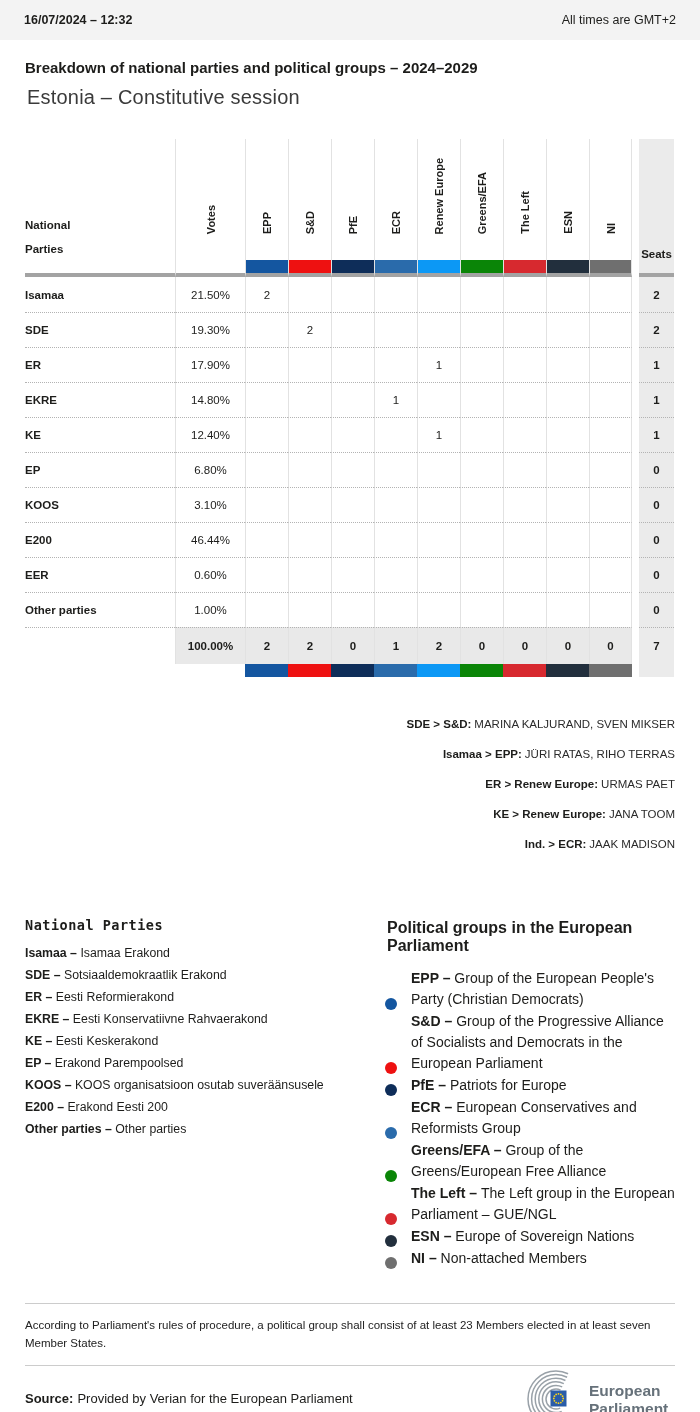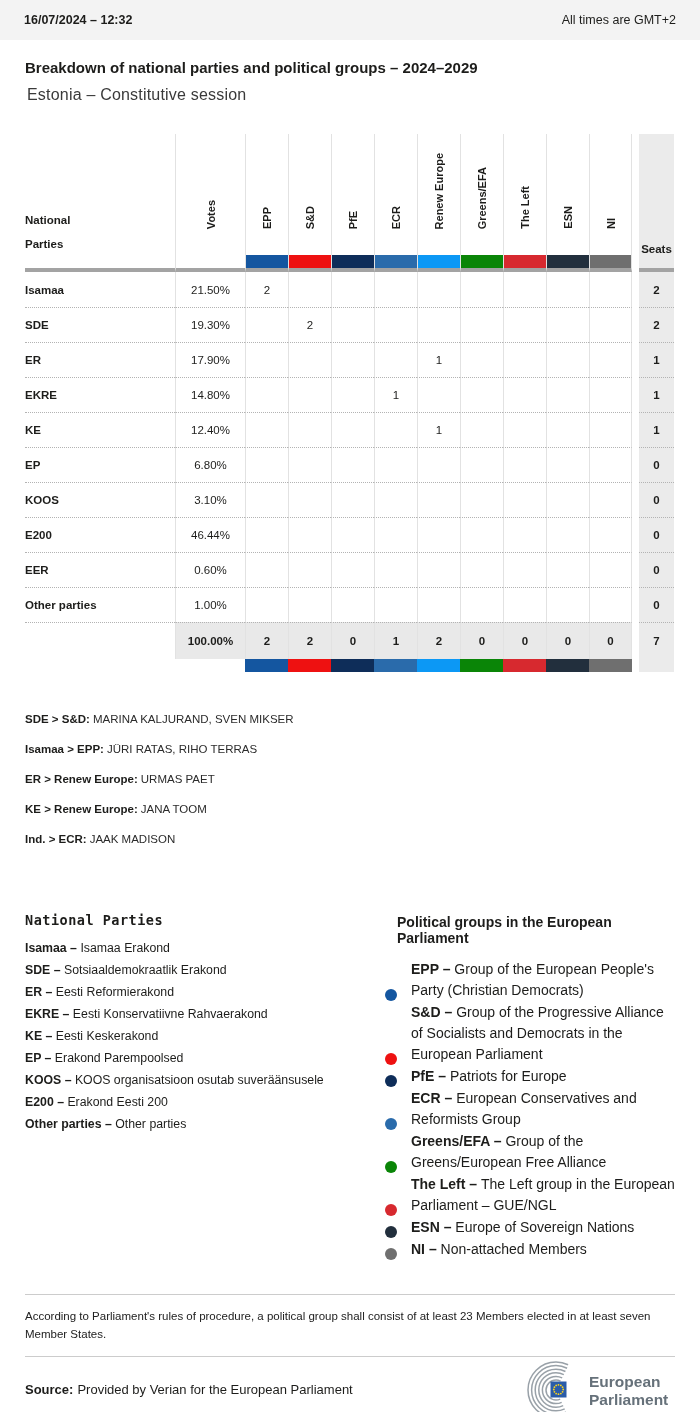--- a/index.html
+++ b/index.html
@@ -1,20 +1,20 @@
 <!DOCTYPE html>
 <html><head>
 <meta charset="utf-8">
 <style>
   html,body{margin:0;padding:0;background:#fff;}
   body{width:700px;font-family:"Liberation Sans",sans-serif;color:#1d1d1b;}
   .topbar{height:40px;background:#f3f3f3;display:flex;justify-content:space-between;align-items:center;padding:0 24px;box-sizing:border-box;font-size:12.5px;}
   .topbar .dt{font-weight:700;}
   h1{margin:19px 25px 0;font-size:15px;font-weight:700;}
-  h2{margin:10px 25px 0;padding-left:2px;font-size:16px;font-weight:400;color:#3a3a3a;letter-spacing:.2px;}
+  h2{margin:10px 25px 0;padding-left:2px;font-size:20px;font-weight:400;color:#3a3a3a;letter-spacing:.2px;}
 
   
   .tbl{display:grid;grid-template-columns:150px 70px repeat(9,43px) 7px 35px;margin:30px 25px 0;font-size:11.5px;}
   .tbl>div{box-sizing:border-box;}
   .hc{height:138px;display:flex;flex-direction:column;justify-content:flex-end;align-items:center;border-bottom:4px solid #a3a3a3;}
   .corner{align-items:flex-start;padding-bottom:12px;font-weight:700;line-height:24px;}
   .bl{border-left:1px solid #e2e2e2;}
   .br{border-right:1px solid #e2e2e2;}
   .vlab{writing-mode:vertical-rl;transform:rotate(180deg);font-weight:700;font-size:11px;margin-bottom:26px;white-space:nowrap;}
   .votes-h .vlab{margin-bottom:39px;}
@@ -24,30 +24,30 @@
   .vc,.gc{height:35px;display:flex;align-items:center;justify-content:center;}
   .sc{height:35px;display:flex;align-items:center;justify-content:center;font-weight:700;background:#ebebeb;}
   .dot-t{border-top:1px dotted #b3b3b3;}
   .tot{background:#e9e9e9;font-weight:700;height:37px;}
   .tot-h{height:37px;}
   .blank{height:37px;}
   .bb{height:13px;}
   .bar{height:13px;}
   .scb{height:13px;background:#ebebeb;}
 
-  .notes{margin:41px 25px 12px;}
+  .notes{margin:41px 25px 12px;text-align:right;}
   .note{margin:0 0 17px;font-size:11.5px;line-height:13px;}
   .note strong{font-weight:700;}
   .note span{margin-left:3px;color:#2b2b2b;}
 
   .legends{display:flex;margin:66px 25px 0;}
   .np-col{width:358px;}
   .pg-col{width:292px;}
   .np-col h3{margin:0 0 14px;font-family:"DejaVu Sans Mono",monospace;font-size:13.5px;font-weight:700;letter-spacing:.5px;}
-  .pg-col h3{margin:2px 14px 13px;font-size:14px;font-weight:700;}
+  .pg-col h3{margin:2px 4px 13px;font-size:16px;font-weight:700;}
   ul{list-style:none;margin:0;padding:0;}
   .np-col li{font-size:12.3px;line-height:13px;margin-bottom:9px;}
   .np-col li strong{font-weight:700;}
   .pg-col li{display:flex;align-items:flex-end;font-size:14px;line-height:21px;margin-bottom:1px;}
   .dot{width:12px;height:12px;border-radius:50%;flex:0 0 12px;margin:4px 14px 0 2px;}
   .ptx strong{font-weight:700;}
 
   .rule{border:none;border-top:1px solid #ccc;margin:33px 25px 0;}
   .rule2{border:none;border-top:1px solid #ccc;margin:12px 25px 0;}
   .footnote{margin:12px 25px 0;font-size:11.5px;line-height:1.6;color:#222;}

